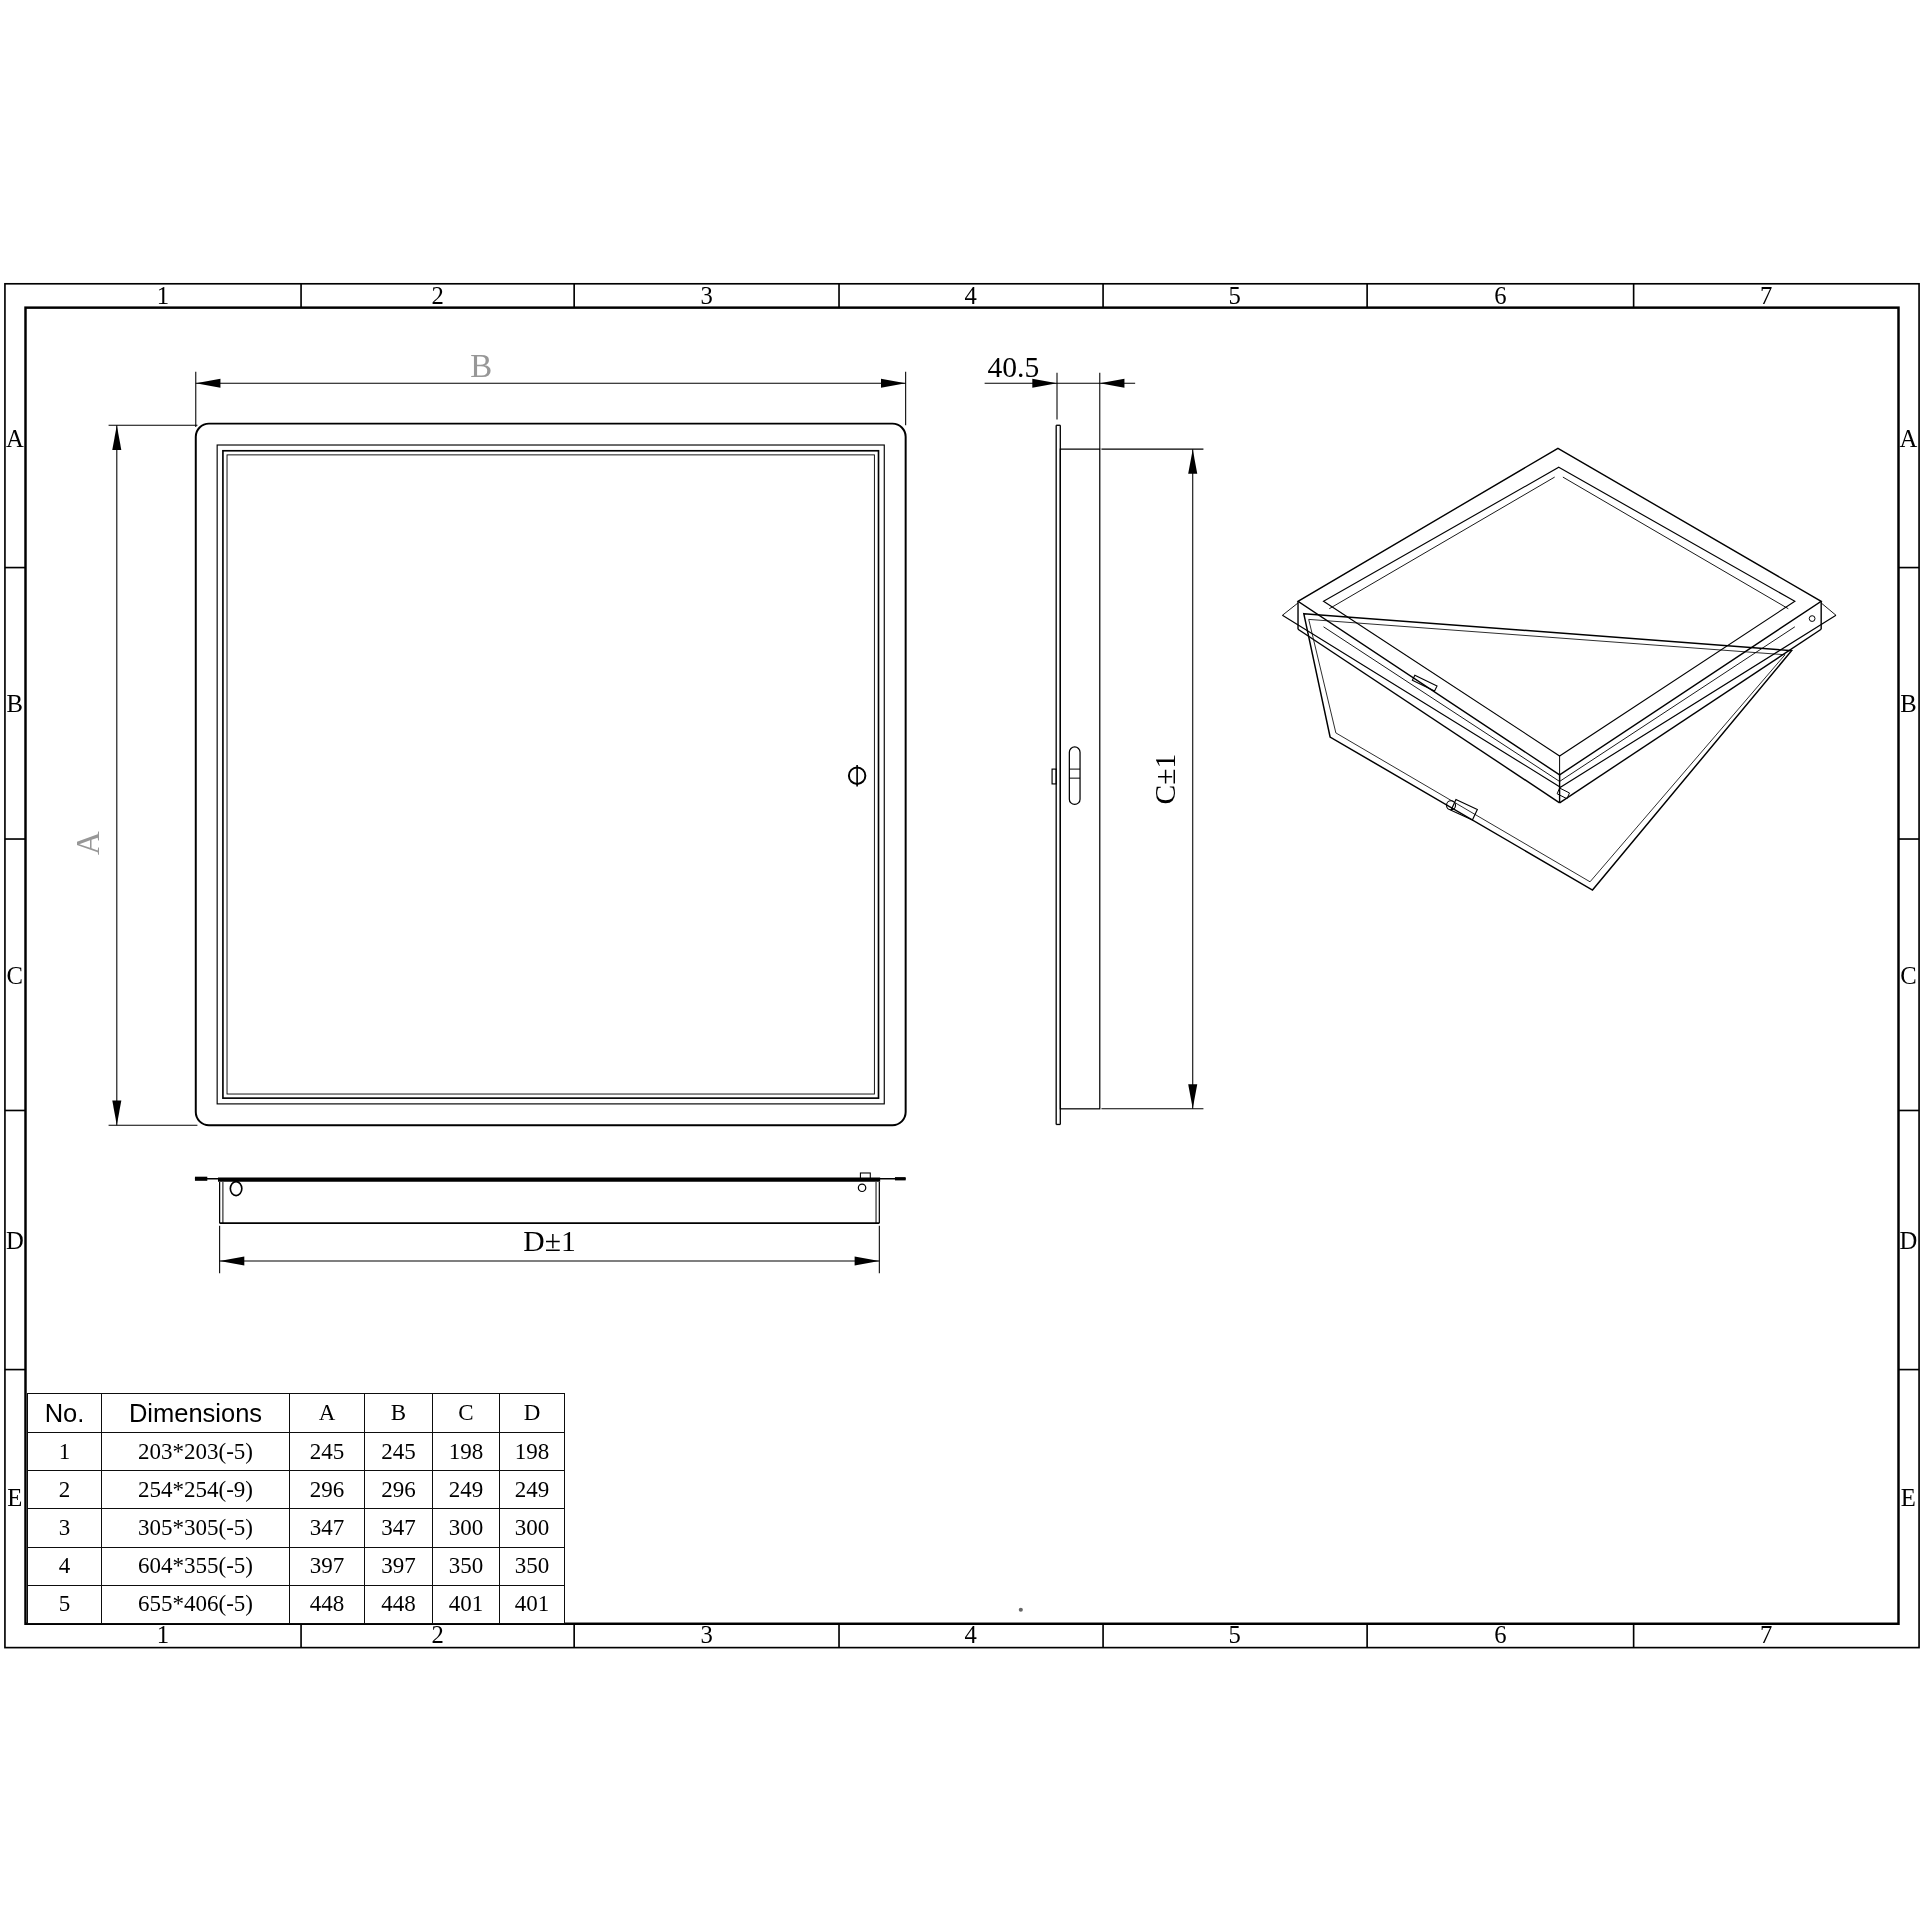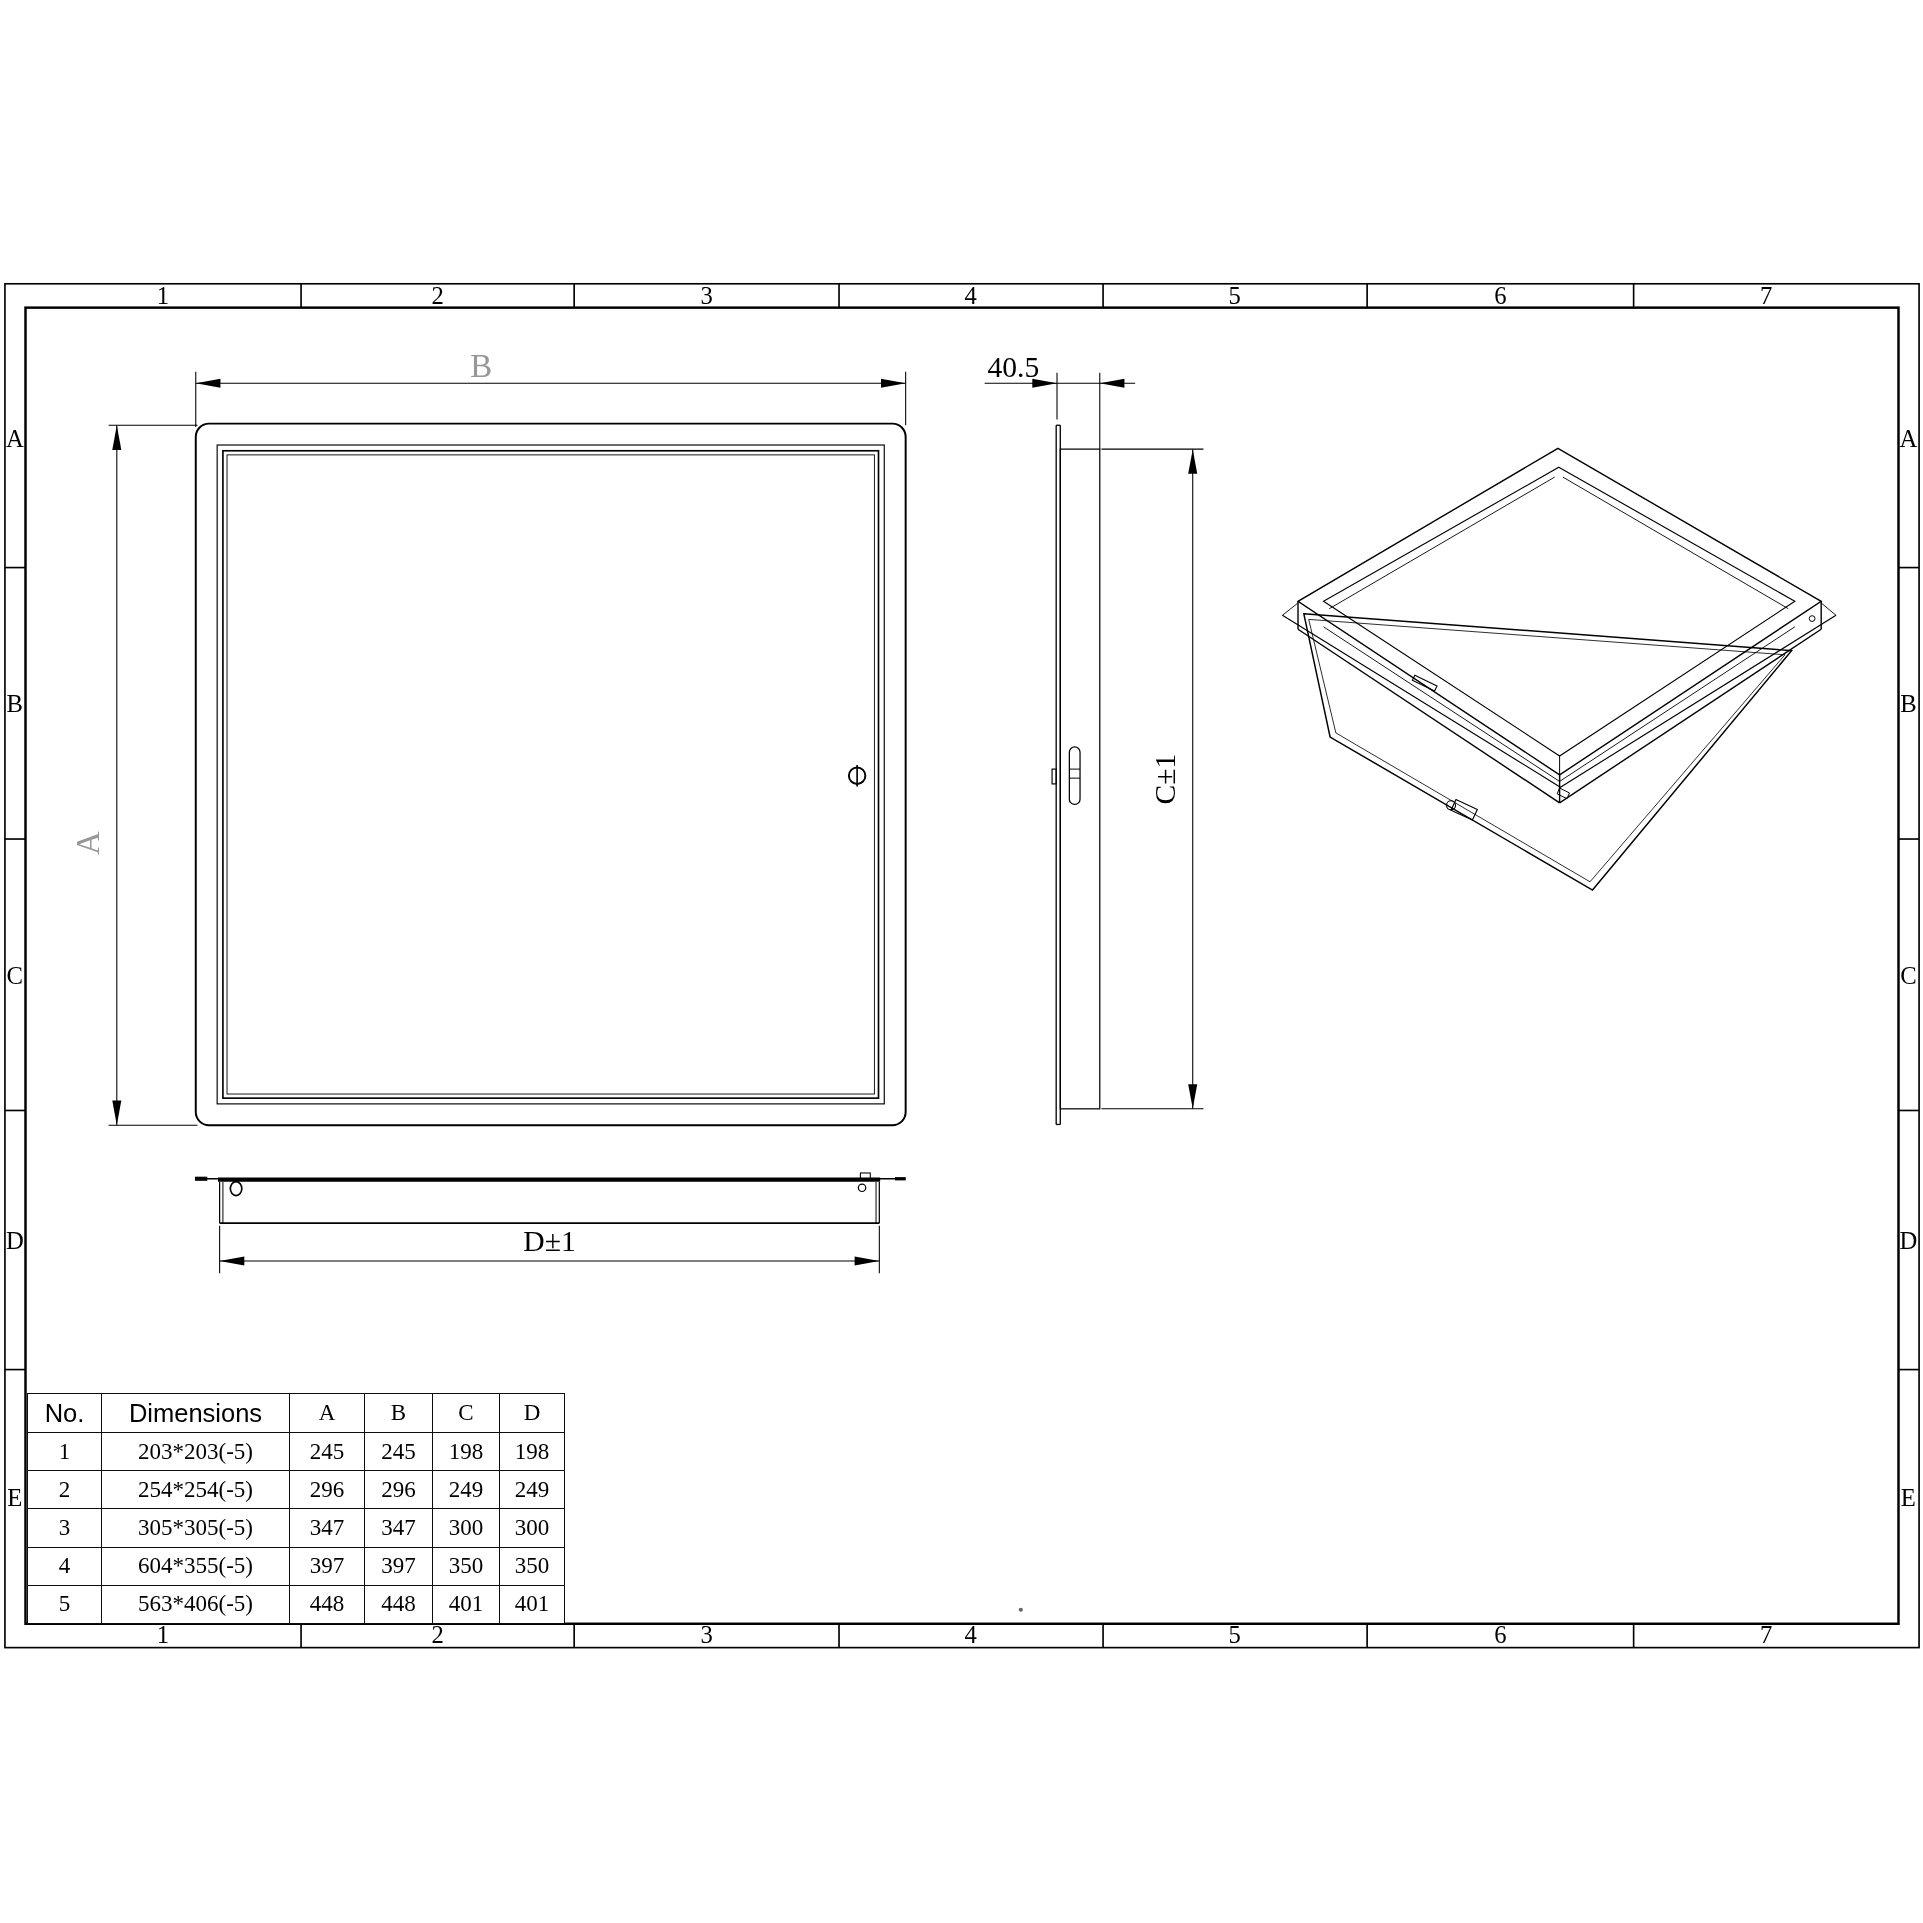--- a/index.html
+++ b/index.html
@@ -225,21 +225,21 @@
           <tr>
             <td>1</td>
             <td>203*203(-5)</td>
             <td>245</td>
             <td>245</td>
             <td>198</td>
             <td>198</td>
           </tr>
           <tr>
             <td>2</td>
-            <td>254*254(-5)</td>
+            <td>254*254(-9)</td>
             <td>296</td>
             <td>296</td>
             <td>249</td>
             <td>249</td>
           </tr>
           <tr>
             <td>3</td>
             <td>305*305(-5)</td>
             <td>347</td>
             <td>347</td>
@@ -249,21 +249,21 @@
           <tr>
             <td>4</td>
             <td>604*355(-5)</td>
             <td>397</td>
             <td>397</td>
             <td>350</td>
             <td>350</td>
           </tr>
           <tr>
             <td>5</td>
-            <td>563*406(-5)</td>
+            <td>655*406(-5)</td>
             <td>448</td>
             <td>448</td>
             <td>401</td>
             <td>401</td>
           </tr>
         </tbody>
     </table>
   </div>
 </div>
 

